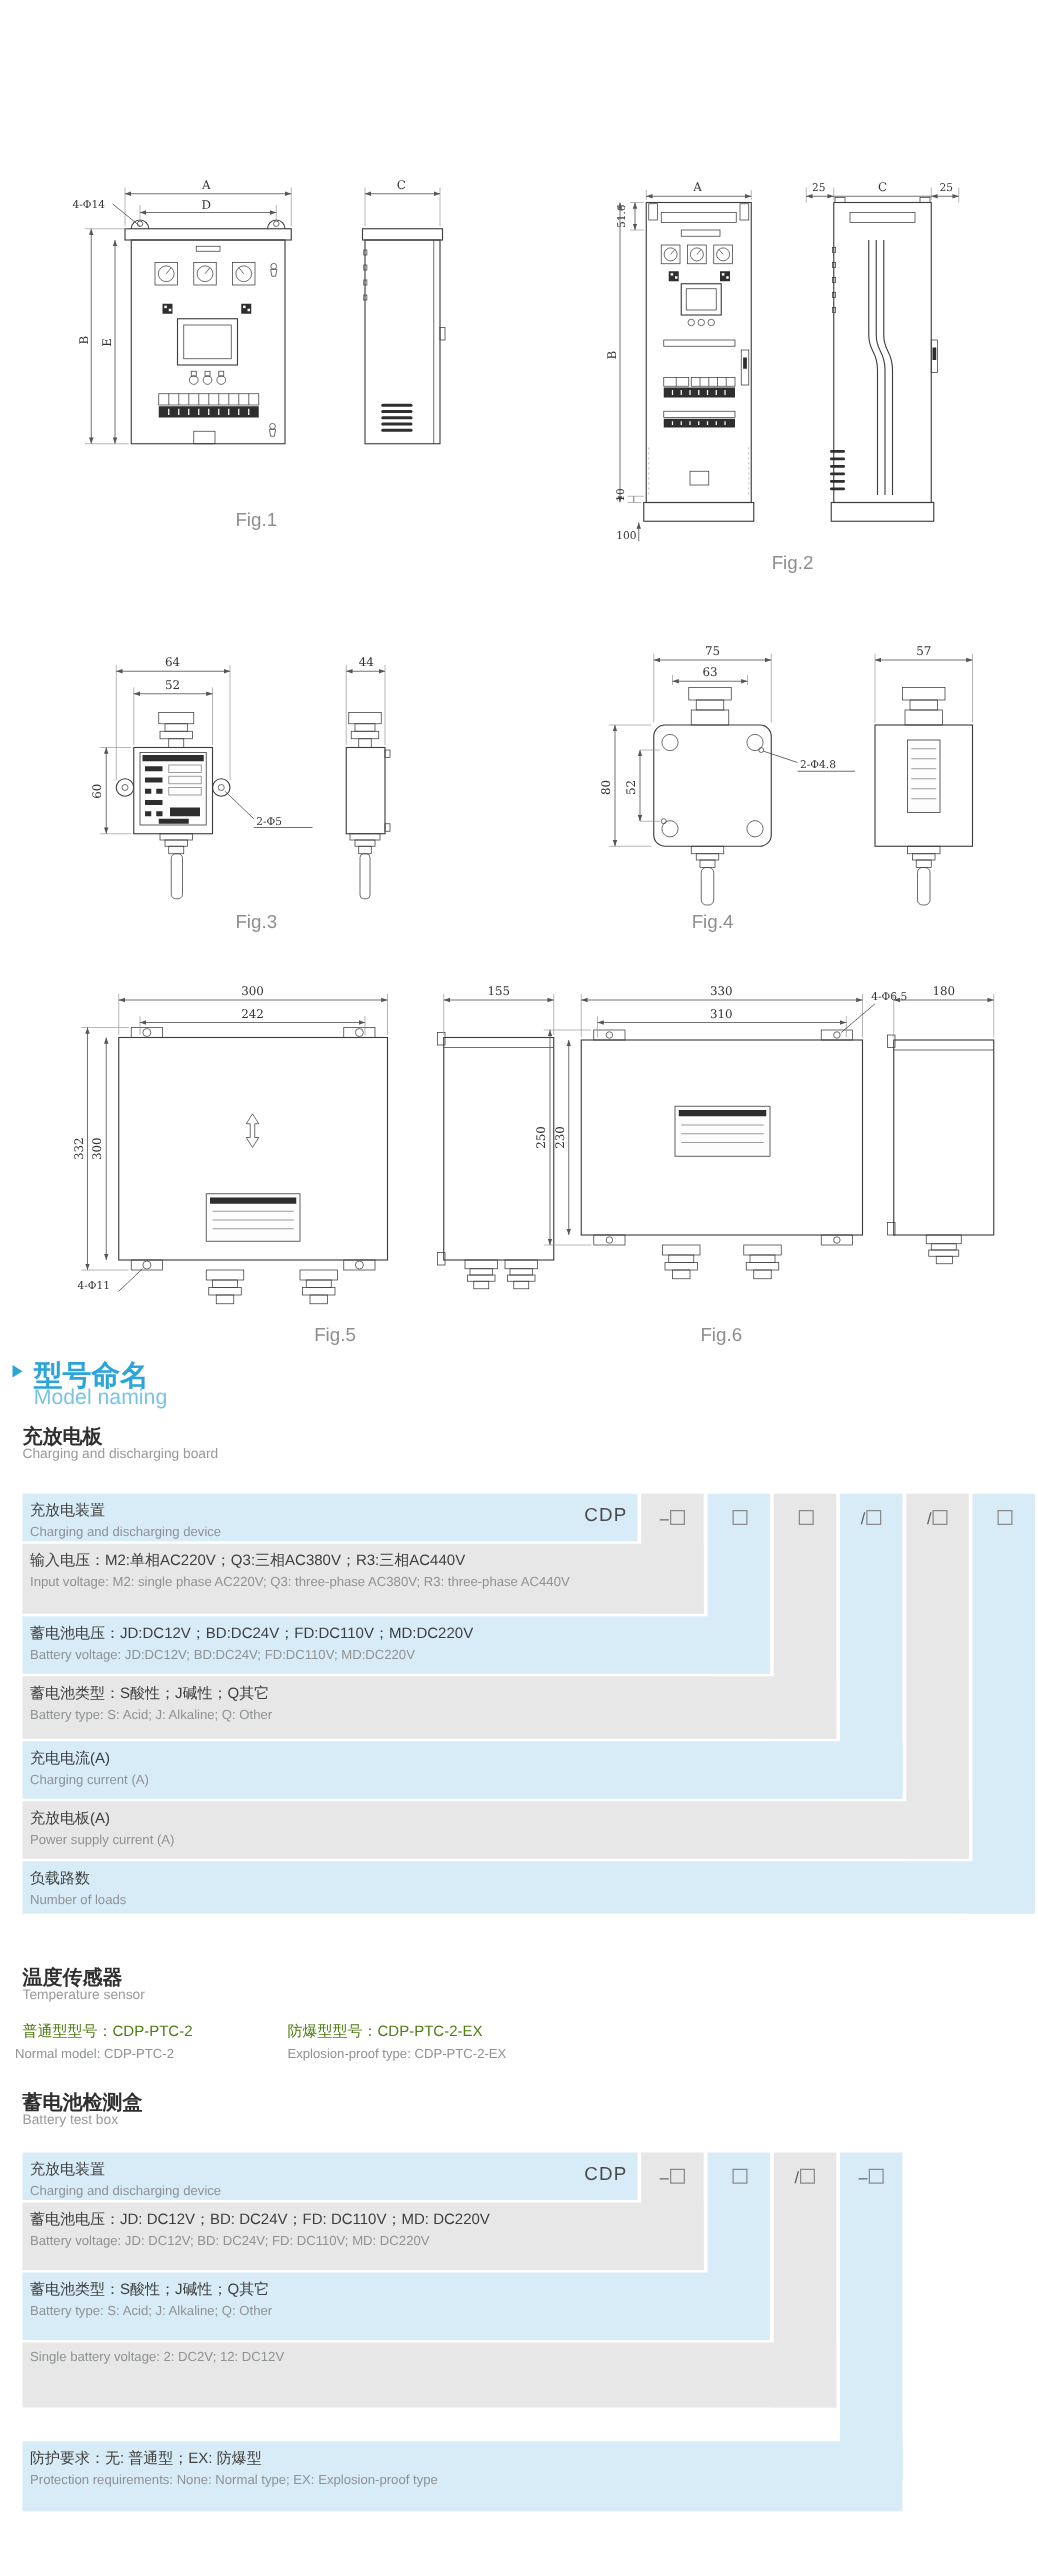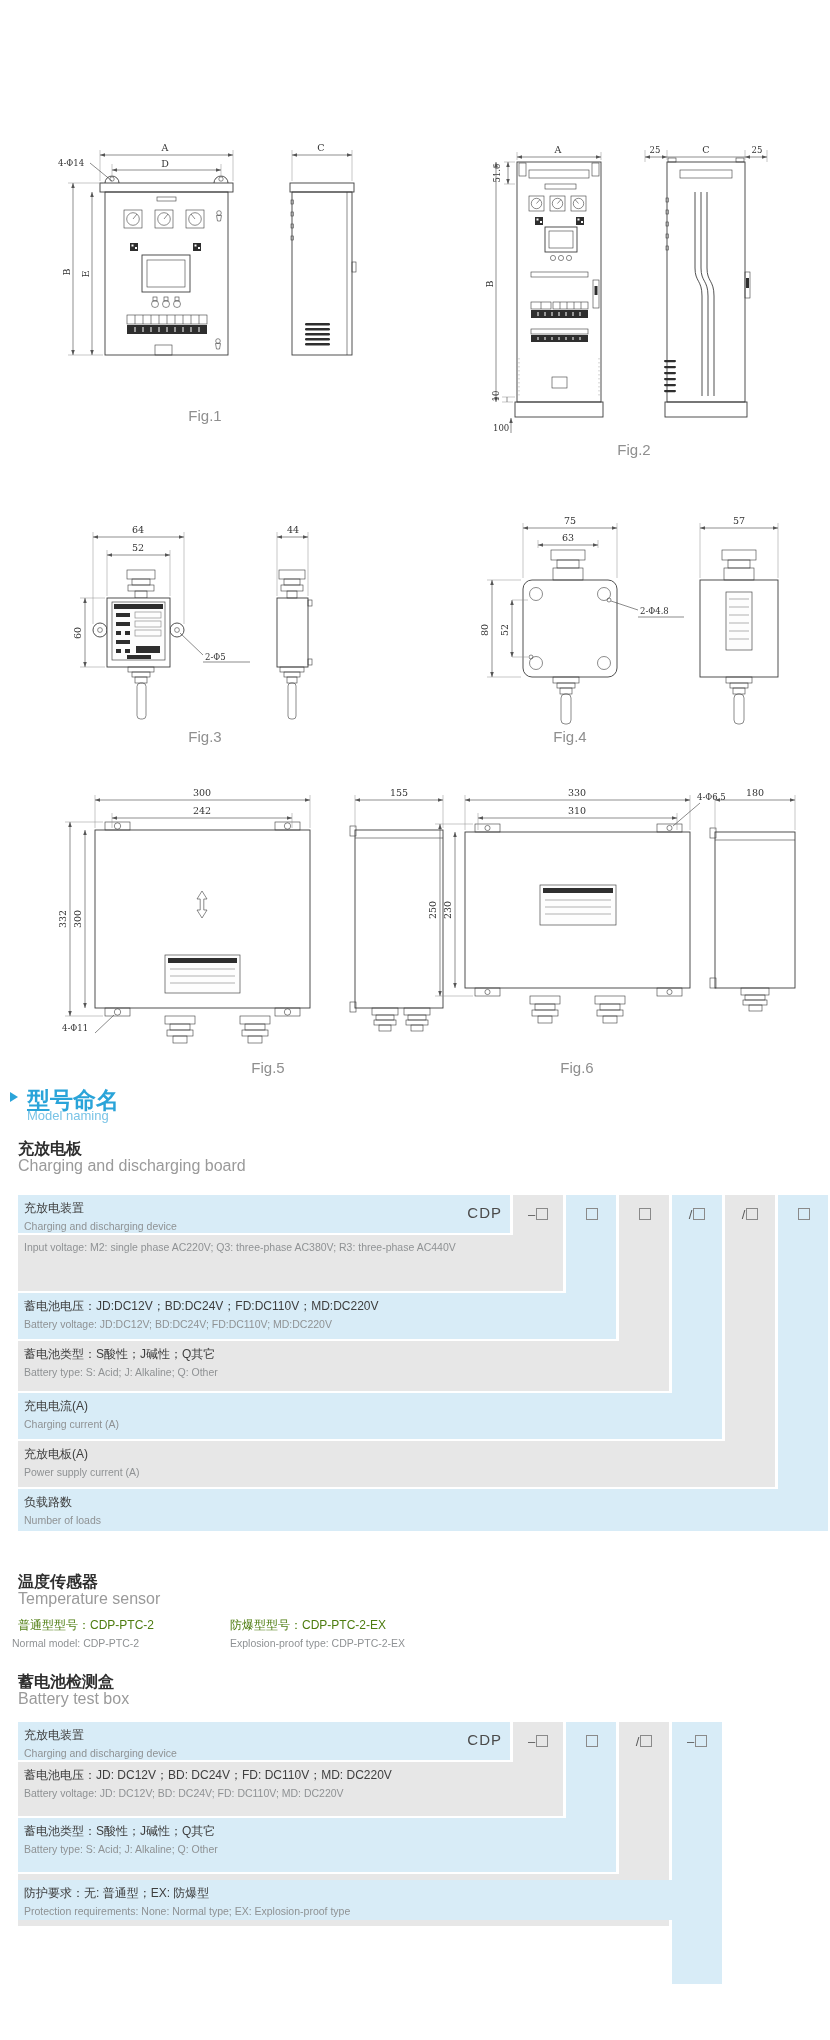--- a/index.html
+++ b/index.html
@@ -10,23 +10,23 @@
   .bg-b{background:#d8ecf7}
   .bg-g{background:#e7e7e7}
   .band .cn{font-size:12px;color:#3e3e3e;line-height:1.6;white-space:nowrap}
   .band .en{font-size:10.5px;color:#8f9294;line-height:1.55;white-space:nowrap}
   .strip{position:absolute;width:50px}
   .codecell{position:absolute;width:50px;height:38px;display:flex;align-items:center;justify-content:center;color:#5a5a5a;font-size:13px}
   .codecell .pfx{font-size:13px;color:#5a5a5a}
   .sq{display:inline-block;width:10px;height:10px;border:1.5px solid #8a8a8a;margin-left:1px;background:transparent}
   .cdp{position:absolute;font-size:15px;color:#4a4a4a;letter-spacing:1px;text-align:right}
   .h-cn{position:absolute;left:18px;font-size:16px;font-weight:bold;color:#2f2f2f}
-  .h-en{position:absolute;left:18px;font-size:16px;color:#9a9a9a}
+  .h-en{position:absolute;left:18px;font-size:11px;color:#9a9a9a}
   .title-cn{position:absolute;left:27px;font-size:23px;font-weight:bold;color:#2aa4d9}
-  .title-en{position:absolute;left:27px;font-size:13px;color:#79c3e6}
+  .title-en{position:absolute;left:27px;font-size:17px;color:#79c3e6}
   .tri{position:absolute;width:0;height:0;border-left:8px solid #2aa4d9;border-top:5px solid transparent;border-bottom:5px solid transparent}
   .tline{position:absolute;left:18px;font-size:12px;color:#4d7c0f;white-space:nowrap}
   .tline2{position:absolute;left:12px;font-size:10.5px;color:#8f9294;white-space:nowrap}
   
   svg .ln{fill:none;stroke:#3d3d3d;stroke-width:0.9}
   svg .lt{fill:none;stroke:#3d3d3d;stroke-width:0.6}
   svg .fl{fill:#2e2e2e;stroke:none}
   svg .wf{fill:#fff;stroke:#3d3d3d;stroke-width:0.9}
   svg .dim{stroke:#5f5f5f;stroke-width:0.7;fill:none}
   svg .ext{stroke:#8c8c8c;stroke-width:0.5;fill:none}
@@ -584,20 +584,21 @@
   <div class="strip bg-g" style="left:619px;top:1195px;height:196px"></div>
   <div class="strip bg-b" style="left:672px;top:1195px;height:244px"></div>
   <div class="strip bg-g" style="left:725px;top:1195px;height:292px"></div>
   <div class="strip bg-b" style="left:778px;top:1195px;height:336px"></div>
 
   <div class="band bg-b" style="top:1195px;height:38px;width:492px">
     <div class="cn">充放电装置</div>
     <div class="en">Charging and discharging device</div>
   </div>
   <div class="band bg-g" style="top:1235px;height:56px;width:545px">
+    <div class="cn">输入电压：M2:单相AC220V；Q3:三相AC380V；R3:三相AC440V</div>
     <div class="en">Input voltage: M2: single phase AC220V; Q3: three-phase AC380V;  R3: three-phase AC440V</div>
   </div>
   <div class="band bg-b" style="top:1293px;height:46px;width:598px">
     <div class="cn">蓄电池电压：JD:DC12V；BD:DC24V；FD:DC110V；MD:DC220V</div>
     <div class="en">Battery voltage: JD:DC12V; BD:DC24V; FD:DC110V; MD:DC220V</div>
   </div>
   <div class="band bg-g" style="top:1341px;height:50px;width:651px">
     <div class="cn">蓄电池类型：S酸性；J碱性；Q其它</div>
     <div class="en">Battery type: S: Acid; J: Alkaline; Q: Other</div>
   </div>
@@ -664,21 +665,21 @@
     <div class="cn">蓄电池电压：JD: DC12V；BD: DC24V；FD: DC110V；MD: DC220V</div>
     <div class="en">Battery voltage: JD: DC12V; BD: DC24V; FD: DC110V; MD: DC220V</div>
   </div>
   <div class="band bg-b" style="top:1818px;height:54px;width:598px">
     <div class="cn">蓄电池类型：S酸性；J碱性；Q其它</div>
     <div class="en">Battery type: S: Acid; J: Alkaline; Q: Other</div>
   </div>
   <div class="band bg-g" style="top:1874px;height:52px;width:651px">
     <div class="en">Single battery voltage:  2: DC2V; 12: DC12V</div>
   </div>
-  <div class="band bg-b" style="top:1880px;height:40px;width:704px">
+  <div class="band bg-b" style="top:1953px;height:56px;width:704px">
     <div class="cn">防护要求：无: 普通型；EX: 防爆型</div>
     <div class="en">Protection requirements:  None: Normal type; EX: Explosion-proof type</div>
   </div>
   <div class="cdp" style="left:430px;top:1731px;width:72px">CDP</div>
   <div class="codecell" style="left:513px;top:1722px">
       <span class="pfx">–</span>
       <span class="sq"></span>
     </div>
   <div class="codecell" style="left:566px;top:1722px">
       <span class="pfx"></span>

